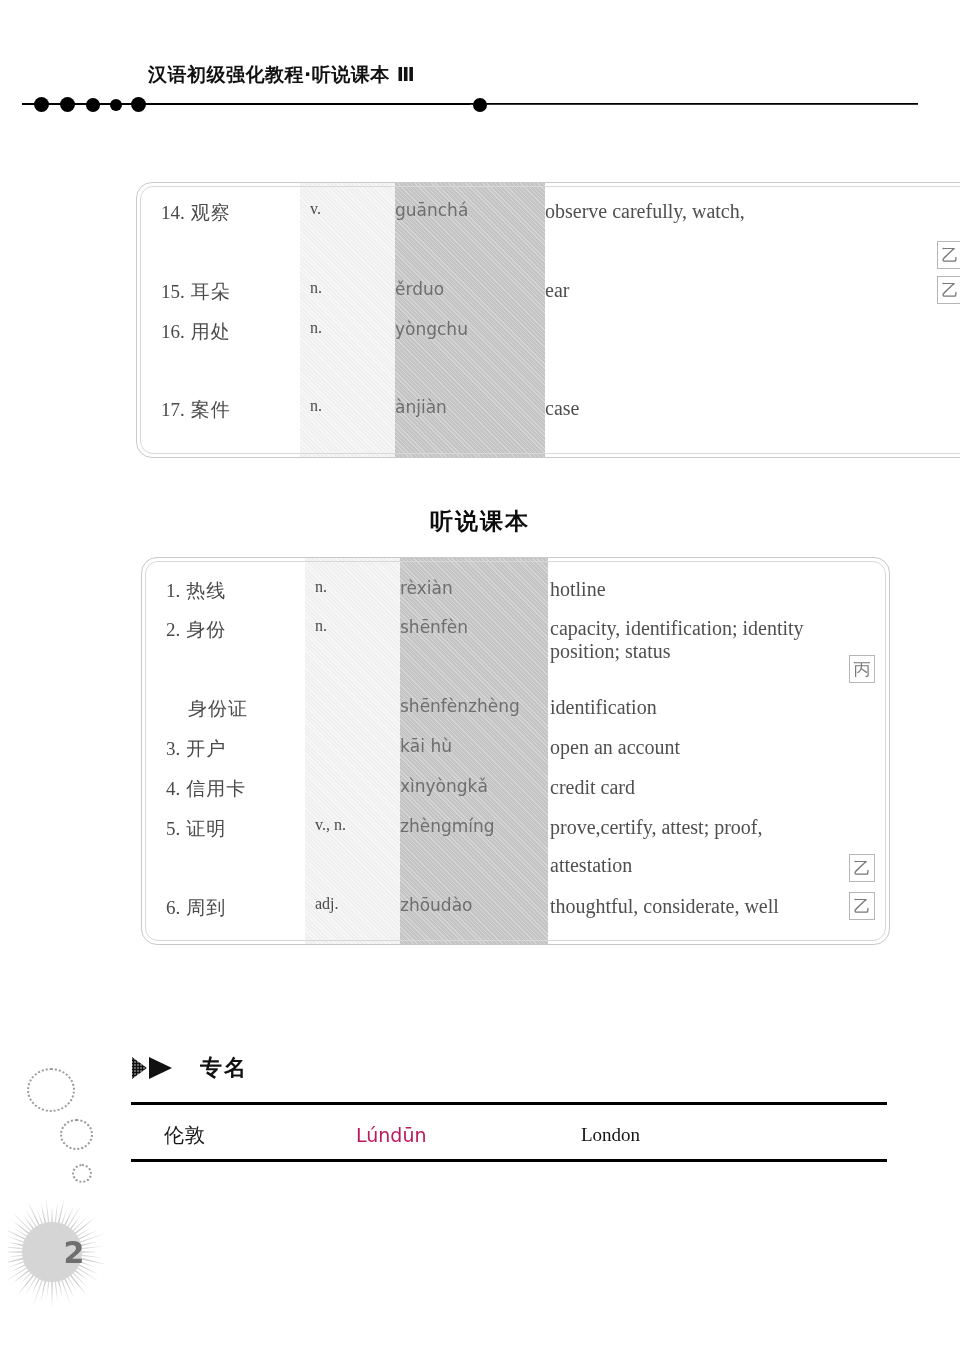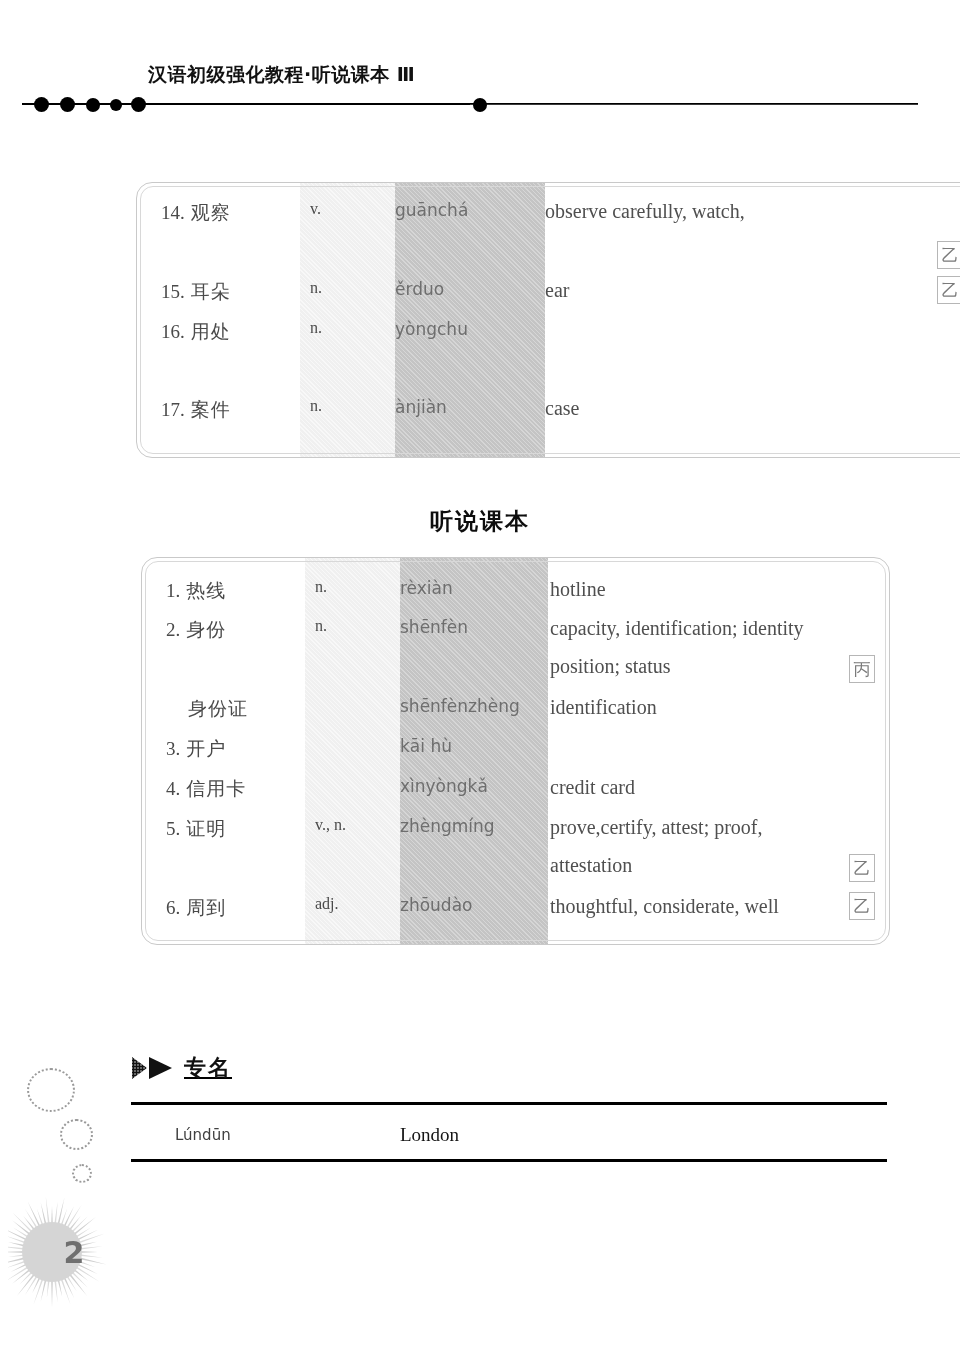--- a/index.html
+++ b/index.html
@@ -171,22 +171,21 @@
     color: #0d0d0d;
     letter-spacing: 2px;
   }
 
   
   .pn-title-wrap {
     position: absolute;
     left: 131px; top: 1053px;
     display: flex;
     align-items: center;
-    gap: 9px;
-    text-decoration: underline;
+    gap: 25px;
   }
   .pn-bullet {
     display: inline-block;
     width: 44px; height: 26px;
     position: relative;
   }
   .pn-title {
     font-family: "DejaVu Sans", sans-serif;
     font-weight: bold;
     font-size: 22px;
@@ -212,23 +211,22 @@
     width: 225px; flex: 0 0 225px;
     padding-left: 33px;
     font-family: "DejaVu Sans", sans-serif;
     font-size: 20px;
     color: #141414;
     letter-spacing: 1px;
   }
   .pn-pin {
     width: 225px; flex: 0 0 225px;
     font-family: "DejaVu Sans", sans-serif;
-    font-size: 15px;
-    color: #404040;
-    margin-left: 44px;
+    font-size: 19px;
+    color: #be185d;
   }
   .pn-eng {
     flex: 1 1 auto;
     font-family: "Liberation Serif", serif;
     font-size: 19px;
     color: #141414;
   }
 
   
   .deco-circle {
@@ -354,21 +352,21 @@
 
     <div class="vrow" style="min-height:79px;">
       <div class="c-word">
         <span class="num">2.</span>
         <span class="han">身份</span>
       </div>
       <div class="c-pos">n.</div>
       <div class="c-pinyin">shēnfèn</div>
       <div class="c-eng">
         <span>capacity, identification; identity</span>
-        <span class="cont" style="margin-top:15px;">position; status</span>
+        <span class="cont" style="">position; status</span>
       </div>
       <div class="level-badge" style="top:38px;">丙</div>
     </div>
 
     <div class="vrow" style="min-height:40px;">
       <div class="c-word" style="padding-left:46px;">
         <span class="num"></span>
         <span class="han">身份证</span>
       </div>
       <div class="c-pos"></div>
@@ -378,20 +376,23 @@
       </div>
     </div>
 
     <div class="vrow" style="min-height:40px;">
       <div class="c-word">
         <span class="num">3.</span>
         <span class="han">开户</span>
       </div>
       <div class="c-pos"></div>
       <div class="c-pinyin">kāi hù</div>
+      <div class="c-eng">
+        <span>open an account</span>
+      </div>
     </div>
 
     <div class="vrow" style="min-height:40px;">
       <div class="c-word">
         <span class="num">4.</span>
         <span class="han">信用卡</span>
       </div>
       <div class="c-pos"></div>
       <div class="c-pinyin">xìnyòngkǎ</div>
       <div class="c-eng">
@@ -439,20 +440,21 @@
         </pattern>
       </defs>
       <path d="M1 2 L16 13 L1 24 Z" fill="url(#hatch)"></path>
       <path d="M18 2 L41 13 L18 24 Z" fill="#111111"></path>
     </svg>
   </span>
   <span class="pn-title">专名</span>
 </div>
 <div class="pn-rule top"></div>
 <div class="pn-row">
+  <div class="pn-han">伦敦</div>
   <div class="pn-pin">Lúndūn</div>
   <div class="pn-eng">London</div>
 </div>
 <div class="pn-rule bot"></div>
 
 <div class="deco-circle c1"></div>
 <div class="deco-circle c2"></div>
 <div class="deco-circle c3"></div>
 
 <div class="page-burst">

